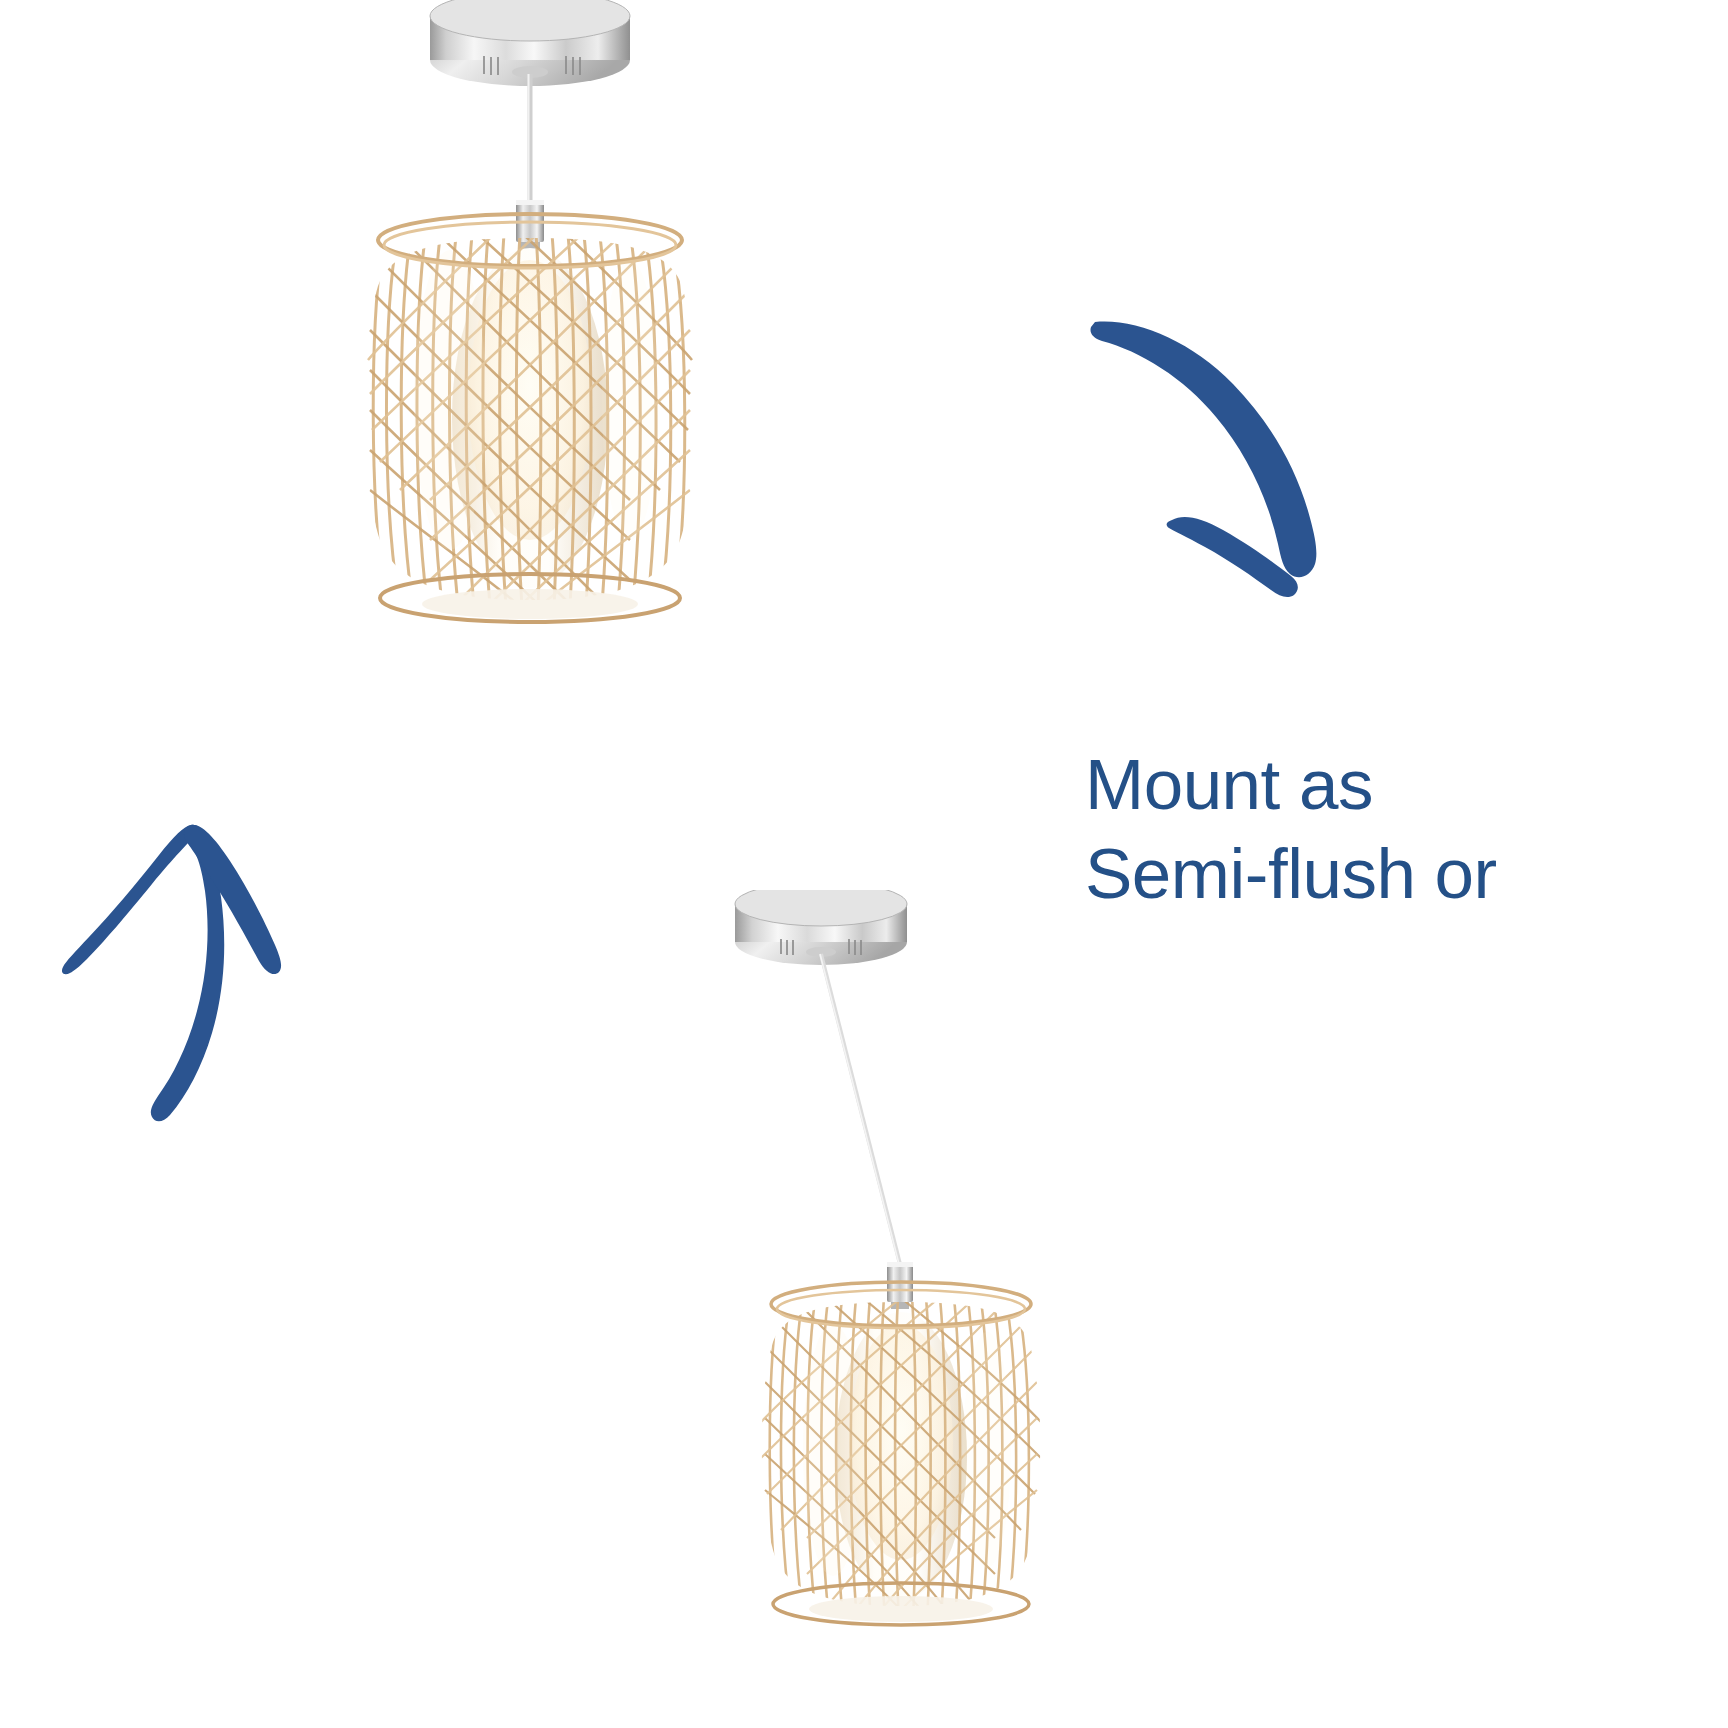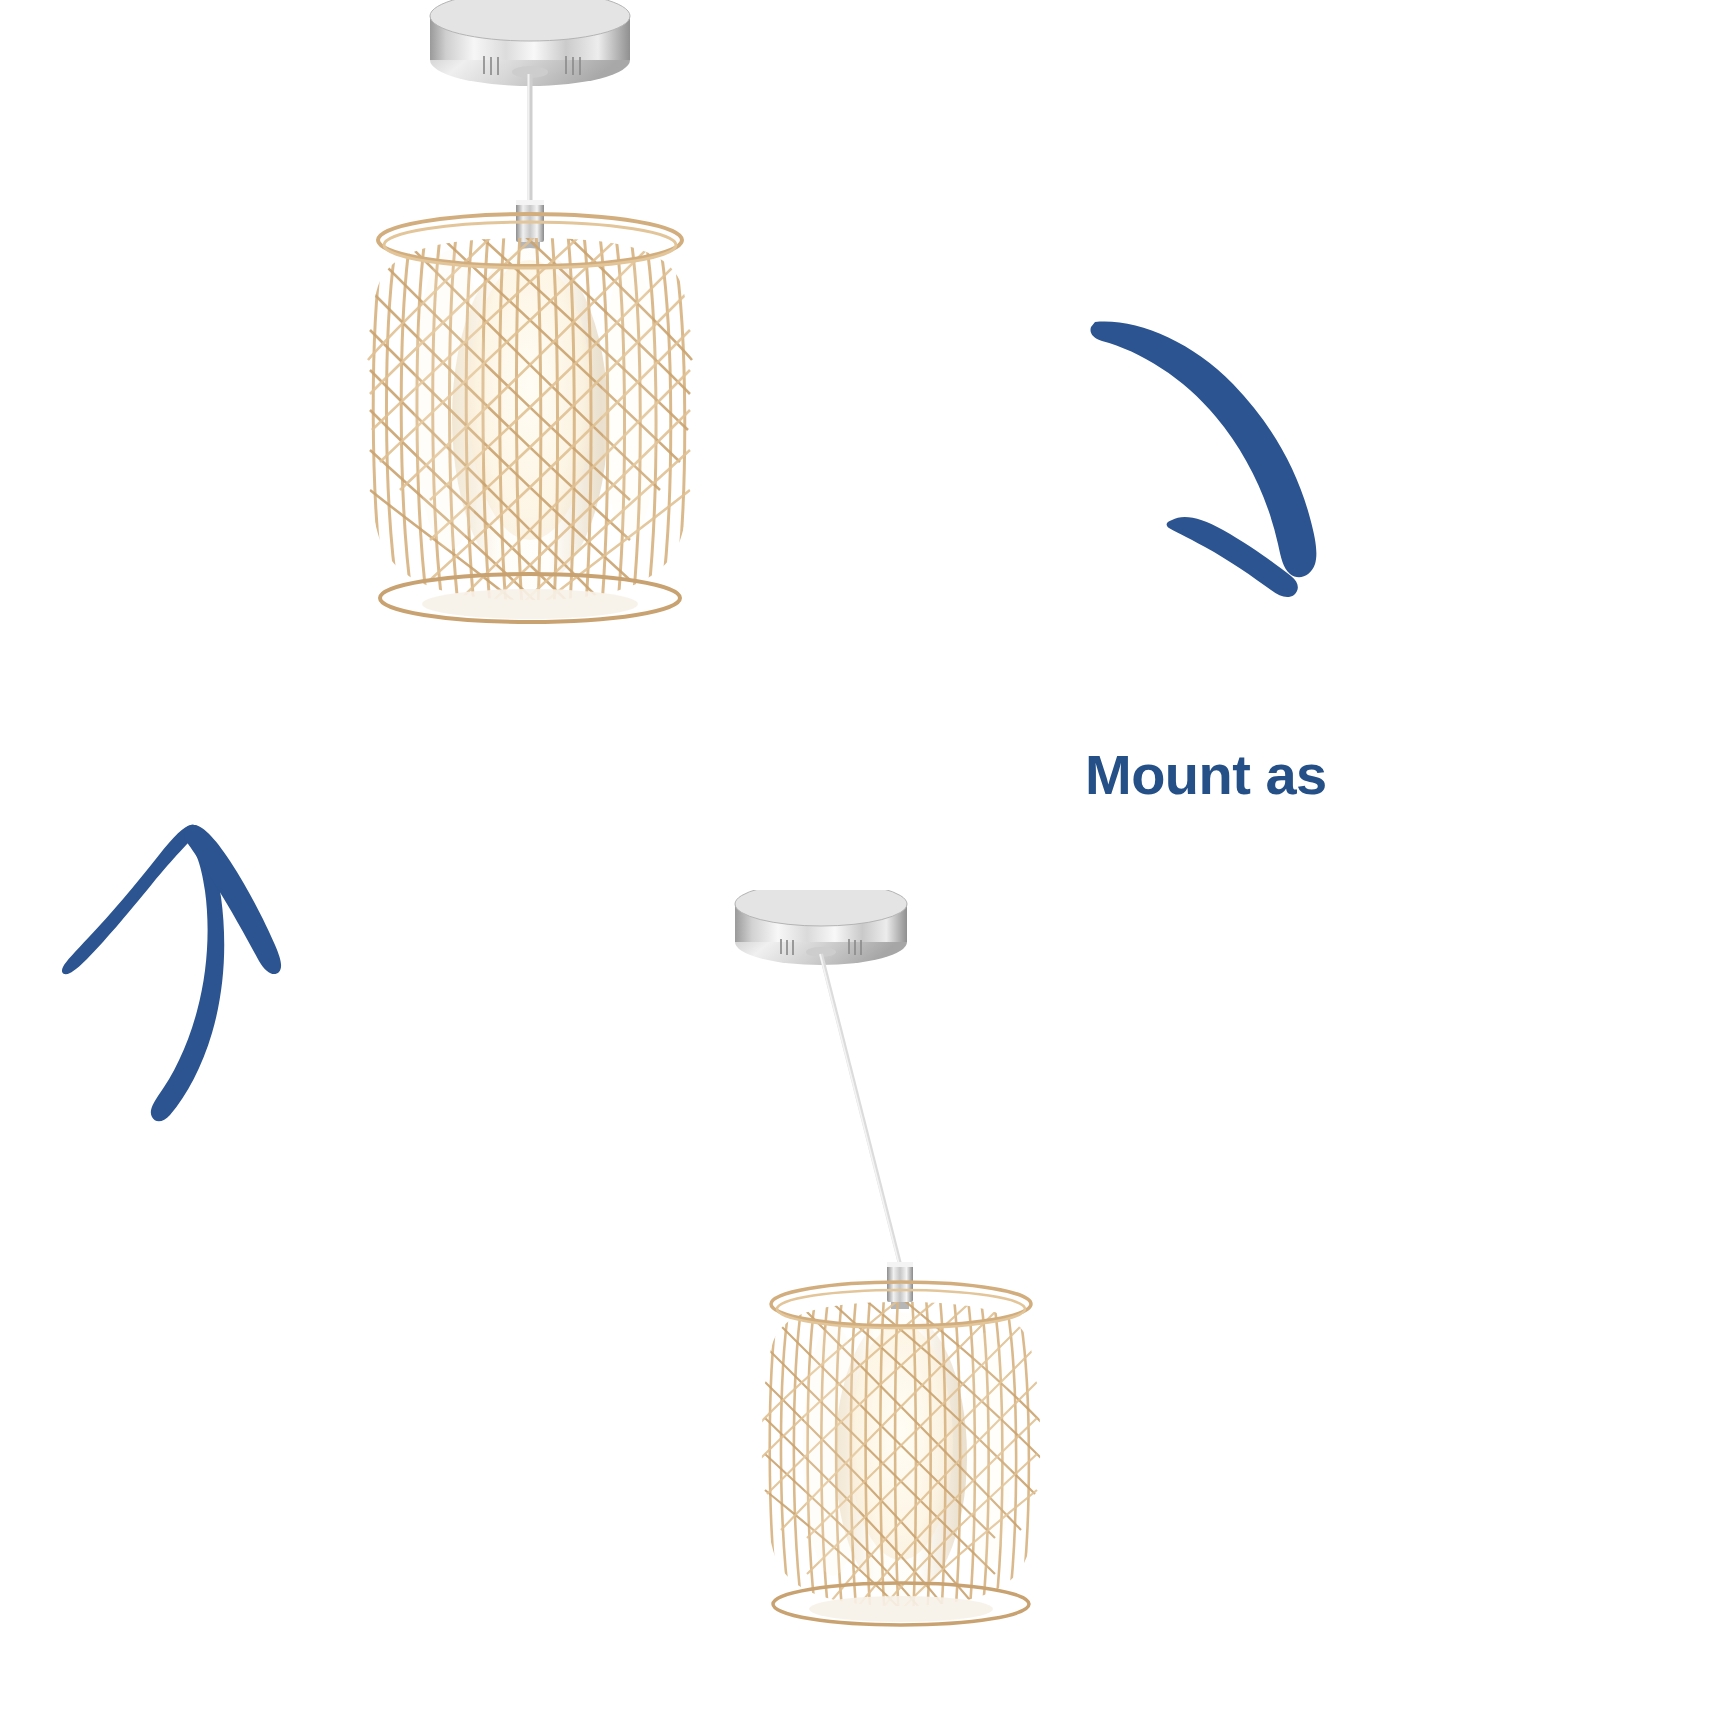--- a/index.html
+++ b/index.html
@@ -20,22 +20,22 @@
   }
 
   
   #headline {
     position: absolute;
     left: 1085px;
     top: 740px;
     width: 600px;
     color: #245087;
     font-family: "Liberation Sans", sans-serif;
-    font-weight: bold;
-    font-size: 56px;
+    font-weight: normal;
+    font-size: 71px;
     line-height: 1.26;
     letter-spacing: -0.5px;
     text-align: left;
     white-space: nowrap;
   }
   #headline .hl-line { display: block; }
 
   
   .arrow-wrap { position: absolute; pointer-events: none; }
   #arrow-top-right { left: 985px; top: 268px; width: 340px; height: 330px; }
@@ -399,15 +399,16 @@
                C 214 232, 206 228, 199 216
                C 188 196, 172 166, 156 141
                C 141 117, 131 103, 126 96
                C 122 89, 124 82, 131 80
                Z"></path>
     </svg>
   </div>
 
   <div id="headline">
     <span class="hl-line">Mount as</span>
+    <span class="hl-line">Semi-flush or</span>
   </div>
 
 </div>
 
 </body></html>

